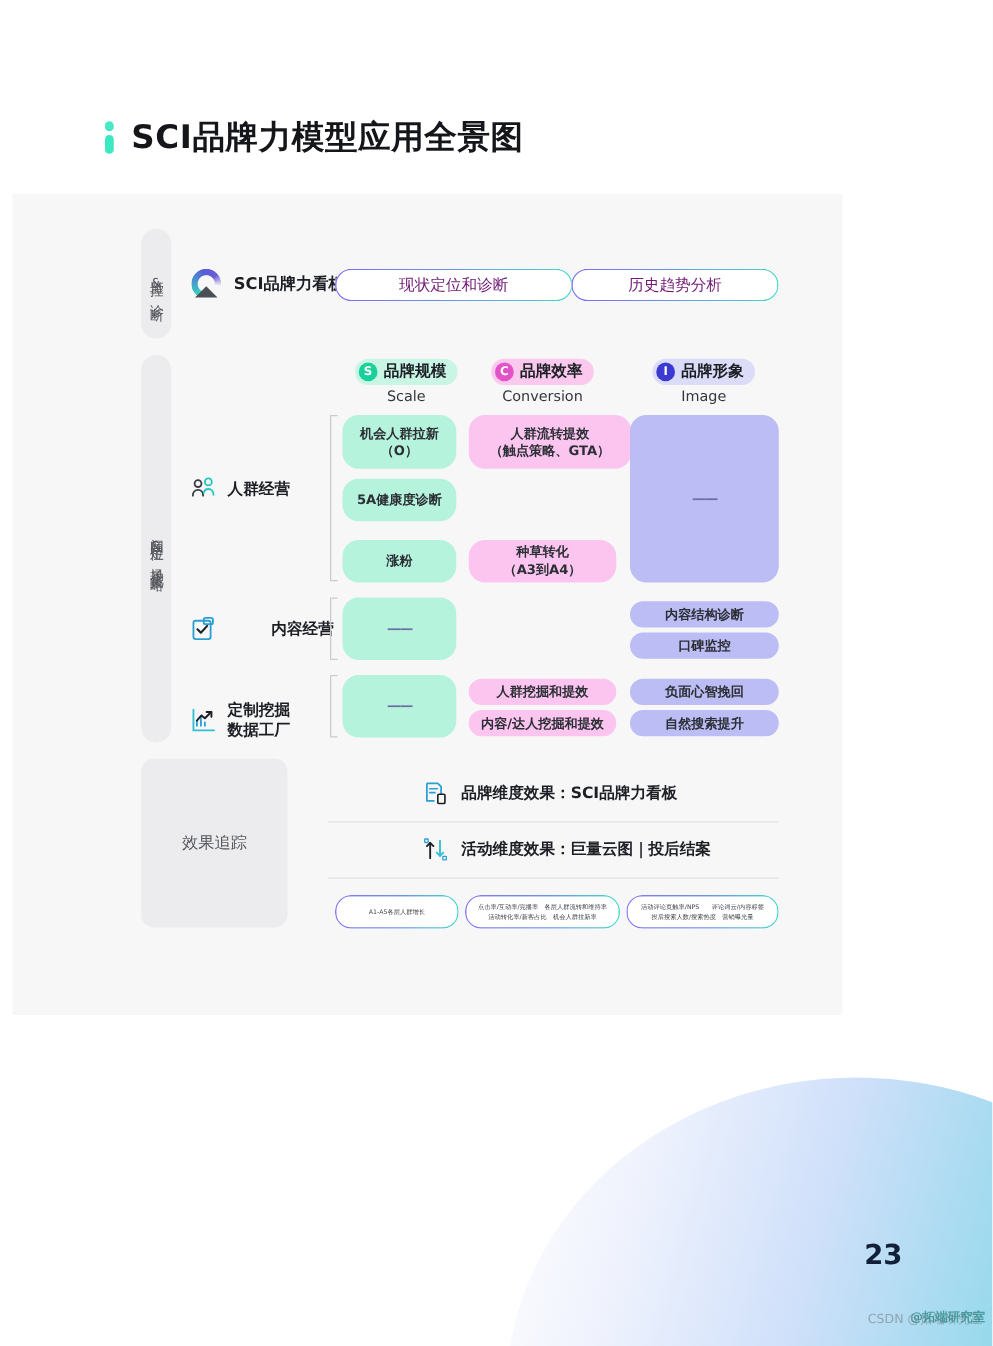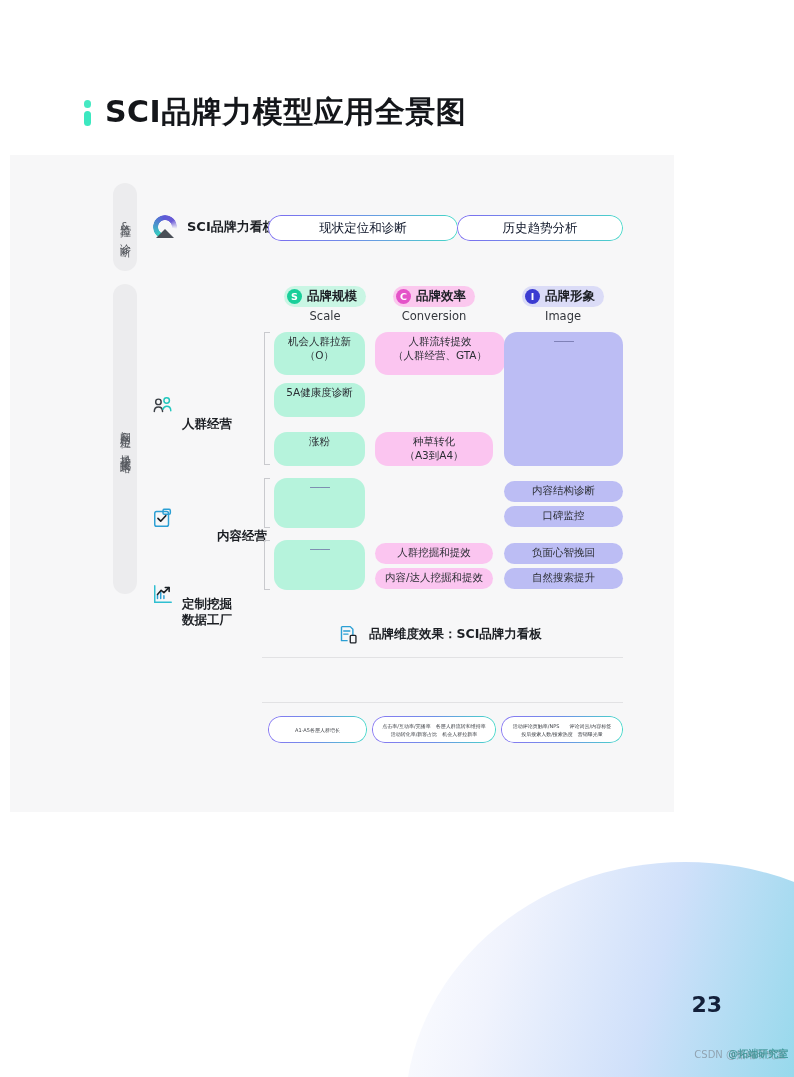--- a/index.html
+++ b/index.html
@@ -26,21 +26,21 @@
     position: absolute; left: 84px; top: 92px;
     display: flex; align-items: center; gap: 14px;
   }
   .title-bar-icon { width: 7px; height: 26px; position: relative; }
   .title-bar-icon i {
     position:absolute; left:0; width:7px; border-radius:4px; background:#3ce8c0; display:block;
   }
   .title-bar-icon i.a { top:0; height:8px; opacity:.95; }
   .title-bar-icon i.b { top:11px; height:15px; }
   .page-title {
-    font-size: 30px; font-weight: 700; color: #14161a; letter-spacing: .5px;
+    font-size: 26px; font-weight: 700; color: #14161a; letter-spacing: .5px;
   }
 
   
   .panel {
     position:absolute; left:10px; top:155px;
     width: 664px; height: 657px;
     background: #f7f7f8;
   }
 
   
@@ -75,21 +75,21 @@
   .dash-icon .tri {
     position:absolute; left:6px; bottom:4px;
     width:0; height:0; border-left:9px solid transparent; border-right:9px solid transparent;
     border-bottom:9px solid #4a4f56;
   }
   .dash-label { font-size:13px; font-weight:700; color:#1c1f24; white-space:nowrap; }
 
   .gpill {
     height:26px; border-radius:13px; background:#fff;
     display:flex; align-items:center; justify-content:center;
-    font-size:12.5px; color:#0f172a;
+    font-size:12.5px; color:#701a75;
     position:relative;
   }
   .gpill::before{
     content:""; position:absolute; inset:0; border-radius:13px; padding:1px;
     background:linear-gradient(90deg,#7c6cf0 0%, #6f8fe8 45%, #45d8c8 100%);
     -webkit-mask: linear-gradient(#000 0 0) content-box, linear-gradient(#000 0 0);
     -webkit-mask-composite: xor; mask-composite: exclude;
   }
   .pill-diagnose { position:absolute; left:268px; top:215px; width:190px; }
   .pill-history  { position:absolute; left:457px; top:215px; width:166px; }
@@ -112,41 +112,42 @@
   .ch-image { left:503px; top:285px; }
   .chip-scale { background:#c9f6e4; }
   .chip-scale .badge { background:#19cf9a; }
   .chip-conv  { background:#fbc8ee; }
   .chip-conv .badge { background:#e452c8; }
   .chip-image { background:#dbdcf7; }
   .chip-image .badge { background:#3b3bd1; }
 
   
   .rowlabel { position:absolute; display:flex; align-items:center; gap:8px; }
-  .rowlabel .txt { font-size:12.5px; font-weight:700; color:#1c1f24; line-height:16px;margin-top:36px; }
+  .rowlabel .txt { font-size:12.5px; font-weight:700; color:#1c1f24; line-height:16px; }
   .rl-people  { left:152px; top:380px; }
   .rl-content { left:152px; top:492px;gap:43px; }
   .rl-custom  { left:152px; top:560px;align-items:center; }
 
   
   .bracket { position:absolute; border-left:1px solid #c9cace; }
   .bracket::before, .bracket::after {
     content:""; position:absolute; left:0; width:5px; height:1px; background:#c9cace;
   }
   .bracket::before { top:0; } .bracket::after { bottom:0; }
   .br1 { left:264px; top:332px; height:133px; }
   .br2 { left:264px; top:478px; height:50px; }
   .br3 { left:264px; top:540px; height:50px; }
 
   
   .card {
     position:absolute; border-radius:13px;
-    display:flex; justify-content:center; text-align:center;
+    display:flex; align-items:center; justify-content:center; text-align:center;
     font-size:10.5px; line-height:14px; color:#2c2f35;
     padding:2px 4px;
+    font-weight:bold;
   }
   .c-teal   { background:#b6f3dc; }
   .c-pink   { background:#fbc5f0; }
   .c-purple { background:#bcbdf4; }
   .dash-mark { color:#6d6fa4; font-size:11px; letter-spacing:-1px; }
 
   
   .eff-line { position:absolute; left:262px; width:361px; height:1px; background:#e2e2e4; }
   .eff-item { position:absolute; display:flex; align-items:center; gap:10px; }
   .eff-item .txt { font-size:12.5px; font-weight:700; color:#1c1f24; }
@@ -190,20 +191,25 @@
       <i class="a"></i>
         <i class="b"></i>
     </span>
     <span class="page-title">SCI品牌力模型应用全景图</span>
   </div>
 
   <div class="panel"></div>
 
   <div class="vlabel vlabel-monitor">监控&amp;诊断</div>
   <div class="vlabel vlabel-problem">问题定位&amp;场景化策略</div>
+  <div class="effect-box">
+    <span>效果</span>
+      <br>
+    <span>追踪</span>
+  </div>
 
   <div class="dash-row">
     <span class="dash-icon">
       <span class="ring"></span>
         <span class="tri"></span>
     </span>
     <span class="dash-label">SCI品牌力看板</span>
   </div>
   <div class="gpill pill-diagnose">现状定位和诊断</div>
   <div class="gpill pill-history">历史趋势分析</div>
@@ -283,21 +289,21 @@
   <div class="card c-teal" style="left:274px; top:478px; width:91px; height:50px;">
     <span class="dash-mark">——</span>
   </div>
   <div class="card c-teal" style="left:274px; top:540px; width:91px; height:50px;">
     <span class="dash-mark">——</span>
   </div>
 
   <div class="card c-pink" style="left:375px; top:332px; width:130px; height:43px;">
     <span>
       <span>人群流转提效</span><br>
-      <span>（人群经营、GTA）</span>
+      <span>（触点策略、GTA）</span>
     </span>
   </div>
   <div class="card c-pink" style="left:375px; top:432px; width:118px; height:34px;">
     <span>
       <span>种草转化</span><br>
       <span>（A3到A4）</span>
     </span>
   </div>
   <div class="card c-pink" style="left:375px; top:543px; width:118px; height:21px;">人群挖掘和提效</div>
   <div class="card c-pink" style="left:375px; top:568px; width:118px; height:21px;">内容/达人挖掘和提效</div>
@@ -318,20 +324,33 @@
       <svg width="21" height="21" viewBox="0 0 24 24" fill="none">
         <path d="M4 3h10l3 3v7" stroke="#2b9fd4" stroke-width="1.6" stroke-linejoin="round"></path>
         <path d="M4 3v16h7" stroke="#2b9fd4" stroke-width="1.6" stroke-linejoin="round"></path>
         <path d="M6.5 8h7M6.5 11.5h5" stroke="#2b9fd4" stroke-width="1.5" stroke-linecap="round"></path>
         <rect x="14" y="13" width="6.5" height="8.5" rx="1" stroke="#1b2026" stroke-width="1.5"></rect>
       </svg>
     </span>
     <span class="txt">品牌维度效果：SCI品牌力看板</span>
   </div>
 
+  <div class="eff-item" style="left:338px; top:669px;">
+    <span>
+      <svg width="21" height="21" viewBox="0 0 24 24" fill="none">
+        <path d="M7 20V6" stroke="#1b2026" stroke-width="1.7" stroke-linecap="round"></path>
+        <path d="M4 9l3-3 3 3" stroke="#1b2026" stroke-width="1.7" stroke-linecap="round" stroke-linejoin="round"></path>
+        <path d="M16 4v14" stroke="#2fbfd1" stroke-width="1.7" stroke-linecap="round"></path>
+        <path d="M13 15l3 3 3-3" stroke="#2fbfd1" stroke-width="1.7" stroke-linecap="round" stroke-linejoin="round"></path>
+        <rect x="2" y="2.5" width="3.2" height="3.2" rx=".6" stroke="#2b9fd4" stroke-width="1.2"></rect>
+        <rect x="18.6" y="18.4" width="3.2" height="3.2" rx=".6" stroke="#2b9fd4" stroke-width="1.2"></rect>
+      </svg>
+    </span>
+    <span class="txt">活动维度效果：巨量云图｜投后结案</span>
+  </div>
 
   <div class="spill" style="left:268px; top:716px; width:99px; height:27px;">
     <span>A1-A5各层人群增长</span>
   </div>
   <div class="spill" style="left:372px; top:716px; width:124px; height:27px;">
     <span>点击率/互动率/完播率　各层人群流转和维持率</span>
     <span>活动转化率/新客占比　机会人群拉新率</span>
   </div>
   <div class="spill" style="left:501px; top:716px; width:122px; height:27px;">
     <span>活动评论页触率/NPS　　评论词云/内容标签</span>

